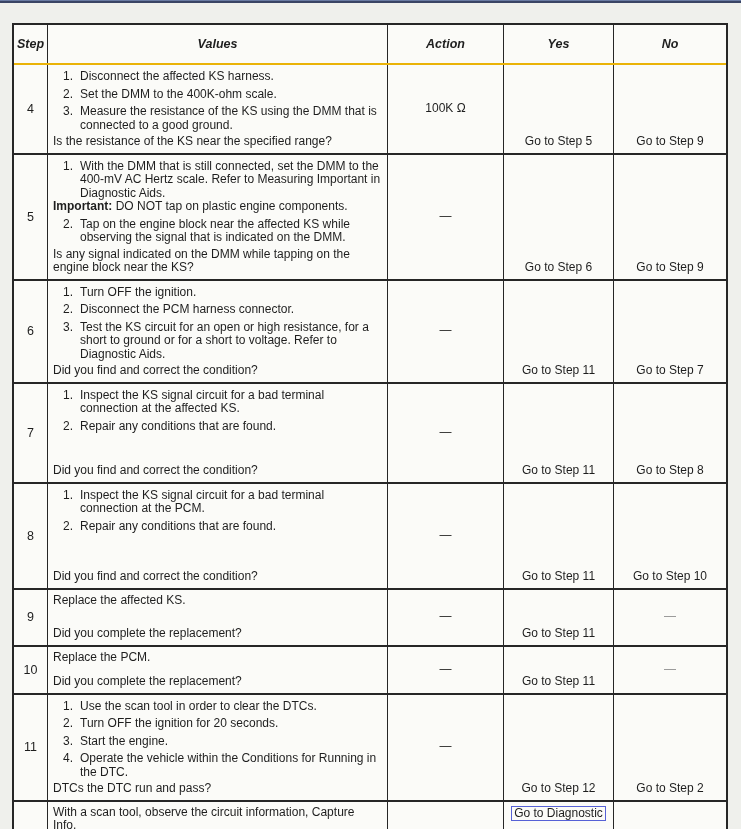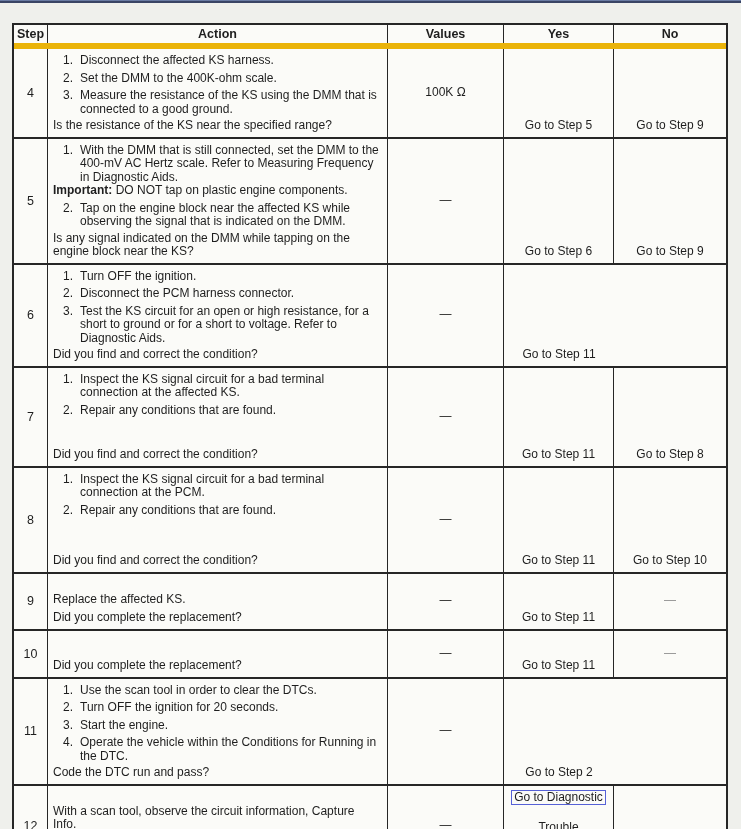--- a/index.html
+++ b/index.html
@@ -33,21 +33,21 @@
     position: absolute;
     left: 12px; top: 23px;
     width: 716px;
     border: 2px solid #262626;
     background: #fbfbf8;
   }
   .gridrow {
     display: grid;
     grid-template-columns: 34px 340px 116px 110px 1fr;
   }
-  .hdr { height: 24px; border-bottom: 6px solid #eab308; }
+  .hdr { height: 40px; border-bottom: 2px solid #eab308; font-style: italic; }
   .hcell {
     display: flex; align-items: center; justify-content: center;
     font-weight: bold; font-size: 12.5px;
     border-right: 1.5px solid #262626;
   }
   .hcell:last-child { border-right: none; }
   .row { border-bottom: 2px solid #262626; }
   .row:last-child { border-bottom: none; }
   .cell { border-right: 1.5px solid #262626; }
   .cell:last-child { border-right: none; }
@@ -58,21 +58,21 @@
   .actioncell {
     display: flex; flex-direction: column;
     font-size: 12px; line-height: 13.5px;
     padding: 4px 6px 4px 5px;
   }
   .item { display: flex; margin-top: 4px; padding-left: 10px; }
   .item:first-child { margin-top: 1px; }
   .item .num { width: 17px; flex: none; }
   .item .itxt { flex: 1; }
   .note { }
-  .para { margin-top: 15px; }
+  .para { margin-top: 0; }
   .question { margin-top: auto; padding-top: 3px; }
   .vcell {
     display: flex; flex-direction: column; align-items: center;
     text-align: center;
     font-size: 12px; line-height: 13.5px;
     padding: 4px 3px;
   }
   .valign-center { justify-content: center; align-items: center; }
   .valign-bottom { justify-content: flex-end; }
   .valign-top { justify-content: flex-start; }
@@ -89,22 +89,22 @@
 </style>
 </head>
 <body>
 
 <div class="page">
   <div class="topbar" style="background: rgb(58, 69, 101);"></div>
   <div class="title">DTC P0327 or P0332</div>
   <div class="tbl">
     <div class="gridrow hdr">
       <div class="hcell">Step</div>
+      <div class="hcell">Values</div>
       <div class="hcell">Action</div>
-      <div class="hcell">Values</div>
       <div class="hcell">Yes</div>
       <div class="hcell">No</div>
     </div>
     <div id="rows">
         <div class="gridrow row" style="min-height: 78px;">
           <div class="cell stepcell">4</div>
           <div class="cell actioncell">
             <div class="item">
               <span class="num">1.</span>
               <span class="itxt"><span>Disconnect the affected KS harness.</span></span>
@@ -127,21 +127,21 @@
           </div>
           <div class="cell vcell valign-bottom">
             <div class="line"><span>Go to </span><span class="seg-i ">Step 9</span></div>
           </div>
         </div>
         <div class="gridrow row" style="min-height: 115px;">
           <div class="cell stepcell">5</div>
           <div class="cell actioncell">
             <div class="item">
               <span class="num">1.</span>
-              <span class="itxt"><span>With the DMM that is still connected, set the DMM to the 400-mV AC Hertz scale. Refer to </span><span class="seg-i ">Measuring Frequency</span><span> in Diagnostic Aids.</span></span>
+              <span class="itxt"><span>With the DMM that is still connected, set the DMM to the 400-mV AC Hertz scale. Refer to </span><span class="seg-i ">Measuring Important</span><span> in Diagnostic Aids.</span></span>
             </div>
             <div class="note"><span class="seg-b">Important:</span><span> DO NOT tap on plastic engine components.</span></div>
             <div class="item">
               <span class="num">2.</span>
               <span class="itxt"><span>Tap on the engine block near the affected KS while observing the signal that is indicated on the DMM.</span></span>
             </div>
             <div class="question">Is any signal indicated on the DMM while tapping on the engine block near the KS?</div>
           </div>
           <div class="cell vcell valign-center">
             <div class="line"><span>—</span></div>
@@ -169,20 +169,23 @@
               <span class="itxt"><span>Test the KS circuit for an open or high resistance, for a short to ground or for a short to voltage. Refer to Diagnostic Aids.</span></span>
             </div>
             <div class="question">Did you find and correct the condition?</div>
           </div>
           <div class="cell vcell valign-center">
             <div class="line"><span>—</span></div>
           </div>
           <div class="cell vcell valign-bottom">
             <div class="line"><span>Go to </span><span class="seg-i ">Step 11</span></div>
           </div>
+          <div class="cell vcell valign-bottom">
+            <div class="line"><span>Go to </span><span class="seg-i ">Step 7</span></div>
+          </div>
         </div>
         <div class="gridrow row" style="min-height: 100px;">
           <div class="cell stepcell">7</div>
           <div class="cell actioncell">
             <div class="item">
               <span class="num">1.</span>
               <span class="itxt"><span>Inspect the KS signal circuit for a bad terminal connection at the affected KS.</span></span>
             </div>
             <div class="item">
               <span class="num">2.</span>
@@ -235,20 +238,21 @@
           <div class="cell vcell valign-bottom">
             <div class="line"><span>Go to </span><span class="seg-i ">Step 11</span></div>
           </div>
           <div class="cell vcell valign-center muted">
             <div class="line"><span>—</span></div>
           </div>
         </div>
         <div class="gridrow row" style="min-height: 48px;">
           <div class="cell stepcell">10</div>
           <div class="cell actioncell">
+            <div class="para"><span>Replace the PCM.</span></div>
             <div class="question">Did you complete the replacement?</div>
           </div>
           <div class="cell vcell valign-center">
             <div class="line"><span>—</span></div>
           </div>
           <div class="cell vcell valign-bottom">
             <div class="line"><span>Go to </span><span class="seg-i ">Step 11</span></div>
           </div>
           <div class="cell vcell valign-center muted">
             <div class="line"><span>—</span></div>
@@ -266,24 +270,27 @@
               <span class="itxt"><span>Turn OFF the ignition for 20 seconds.</span></span>
             </div>
             <div class="item">
               <span class="num">3.</span>
               <span class="itxt"><span>Start the engine.</span></span>
             </div>
             <div class="item">
               <span class="num">4.</span>
               <span class="itxt"><span>Operate the vehicle within the Conditions for Running in the DTC.</span></span>
             </div>
-            <div class="question">Code the DTC run and pass?</div>
-          </div>
-          <div class="cell vcell valign-center">
-            <div class="line"><span>—</span></div>
+            <div class="question">DTCs the DTC run and pass?</div>
+          </div>
+          <div class="cell vcell valign-center">
+            <div class="line"><span>—</span></div>
+          </div>
+          <div class="cell vcell valign-bottom">
+            <div class="line"><span>Go to </span><span class="seg-i ">Step 12</span></div>
           </div>
           <div class="cell vcell valign-bottom">
             <div class="line"><span>Go to </span><span class="seg-i ">Step 2</span></div>
           </div>
         </div>
         <div class="gridrow row" style="min-height: 58px;">
           <div class="cell stepcell">12</div>
           <div class="cell actioncell">
             <div class="para"><span>With a scan tool, observe the circuit information, Capture Info.</span></div>
             <div class="question">Does the scan tool display any DTCs that you have not diagnosed?</div>

